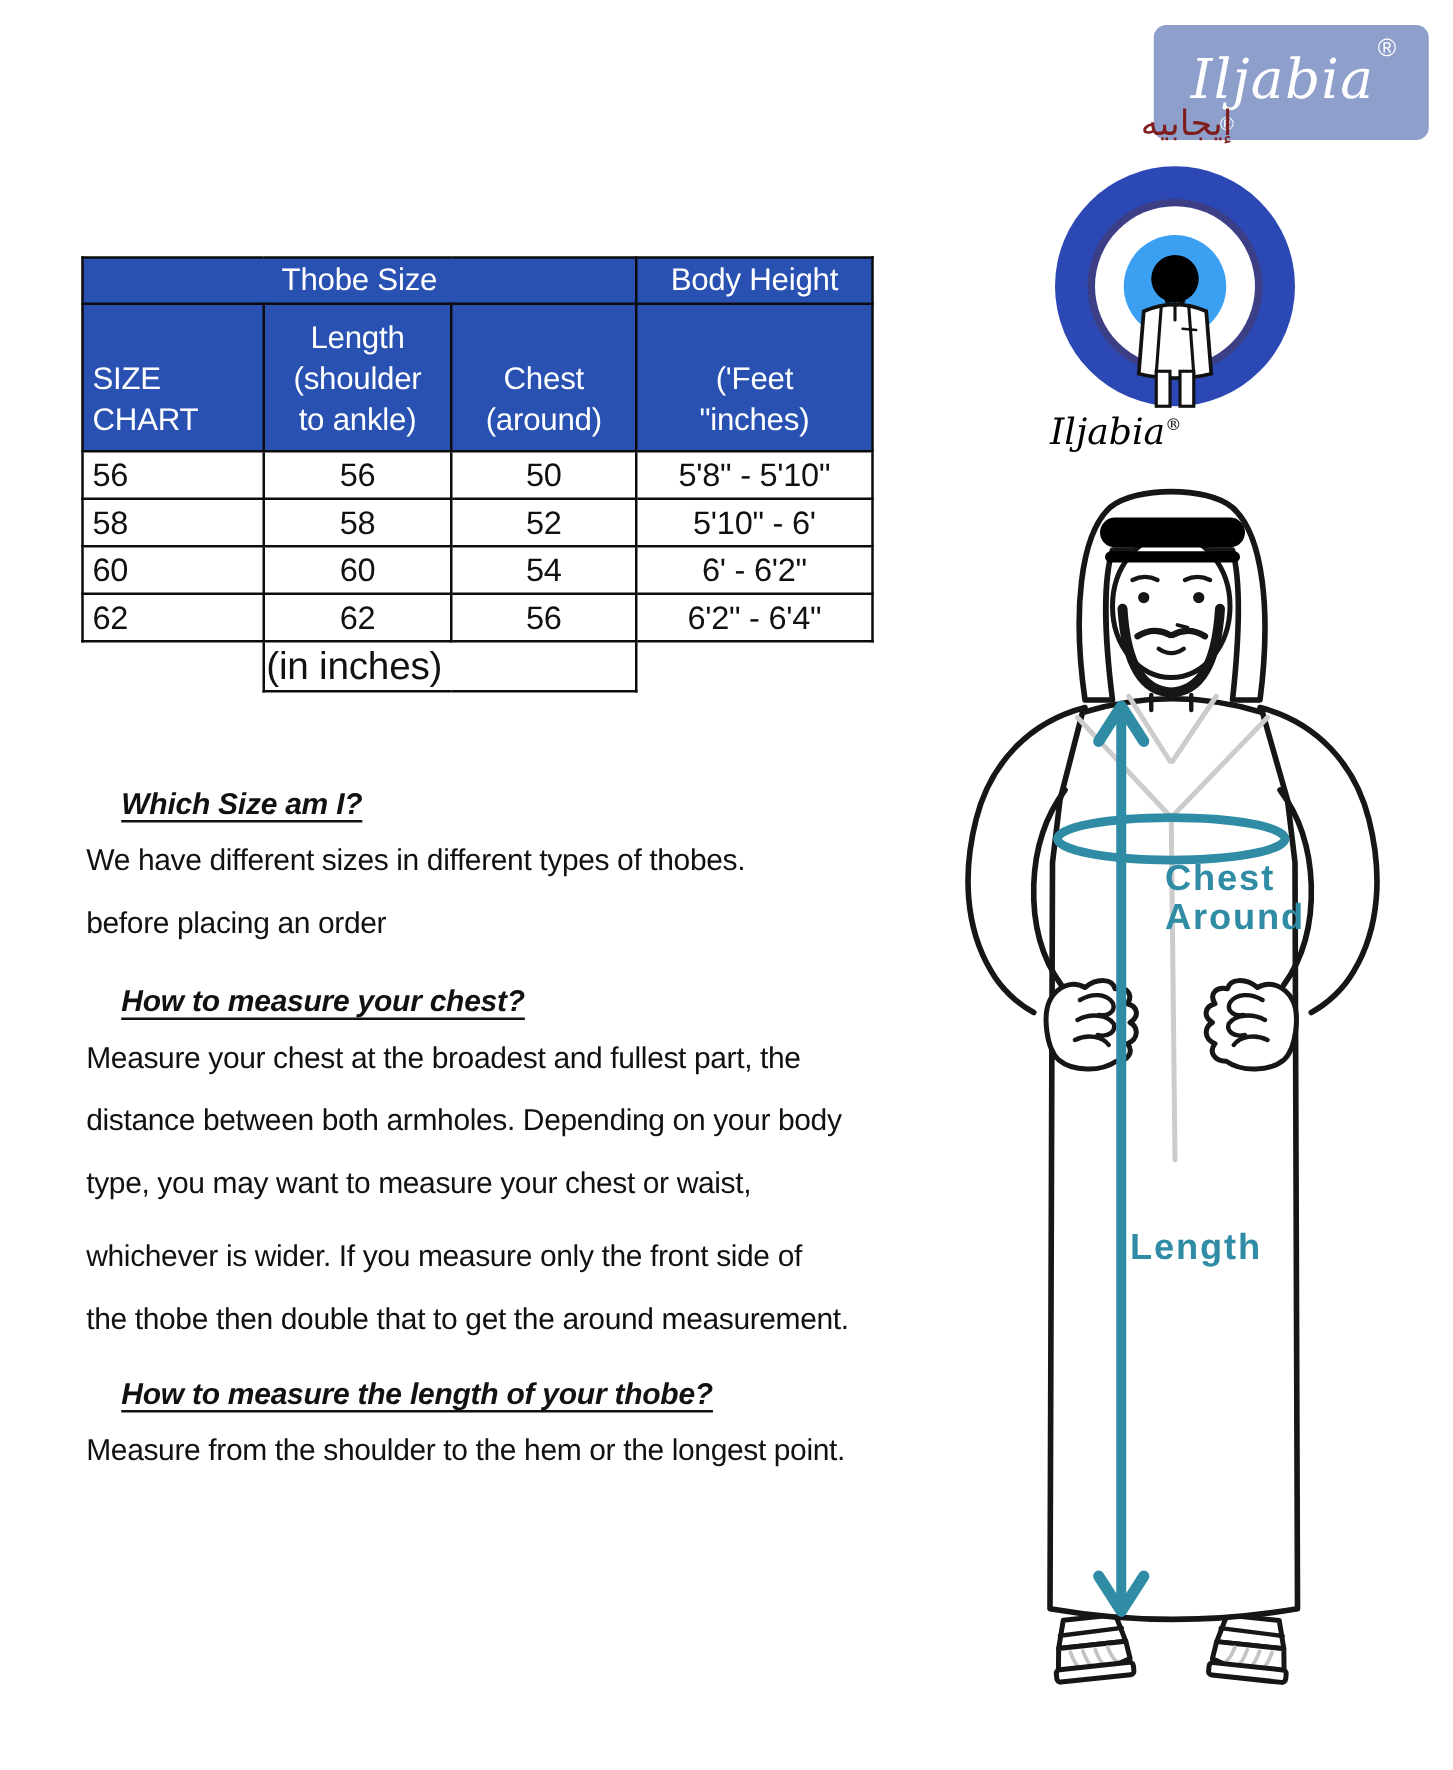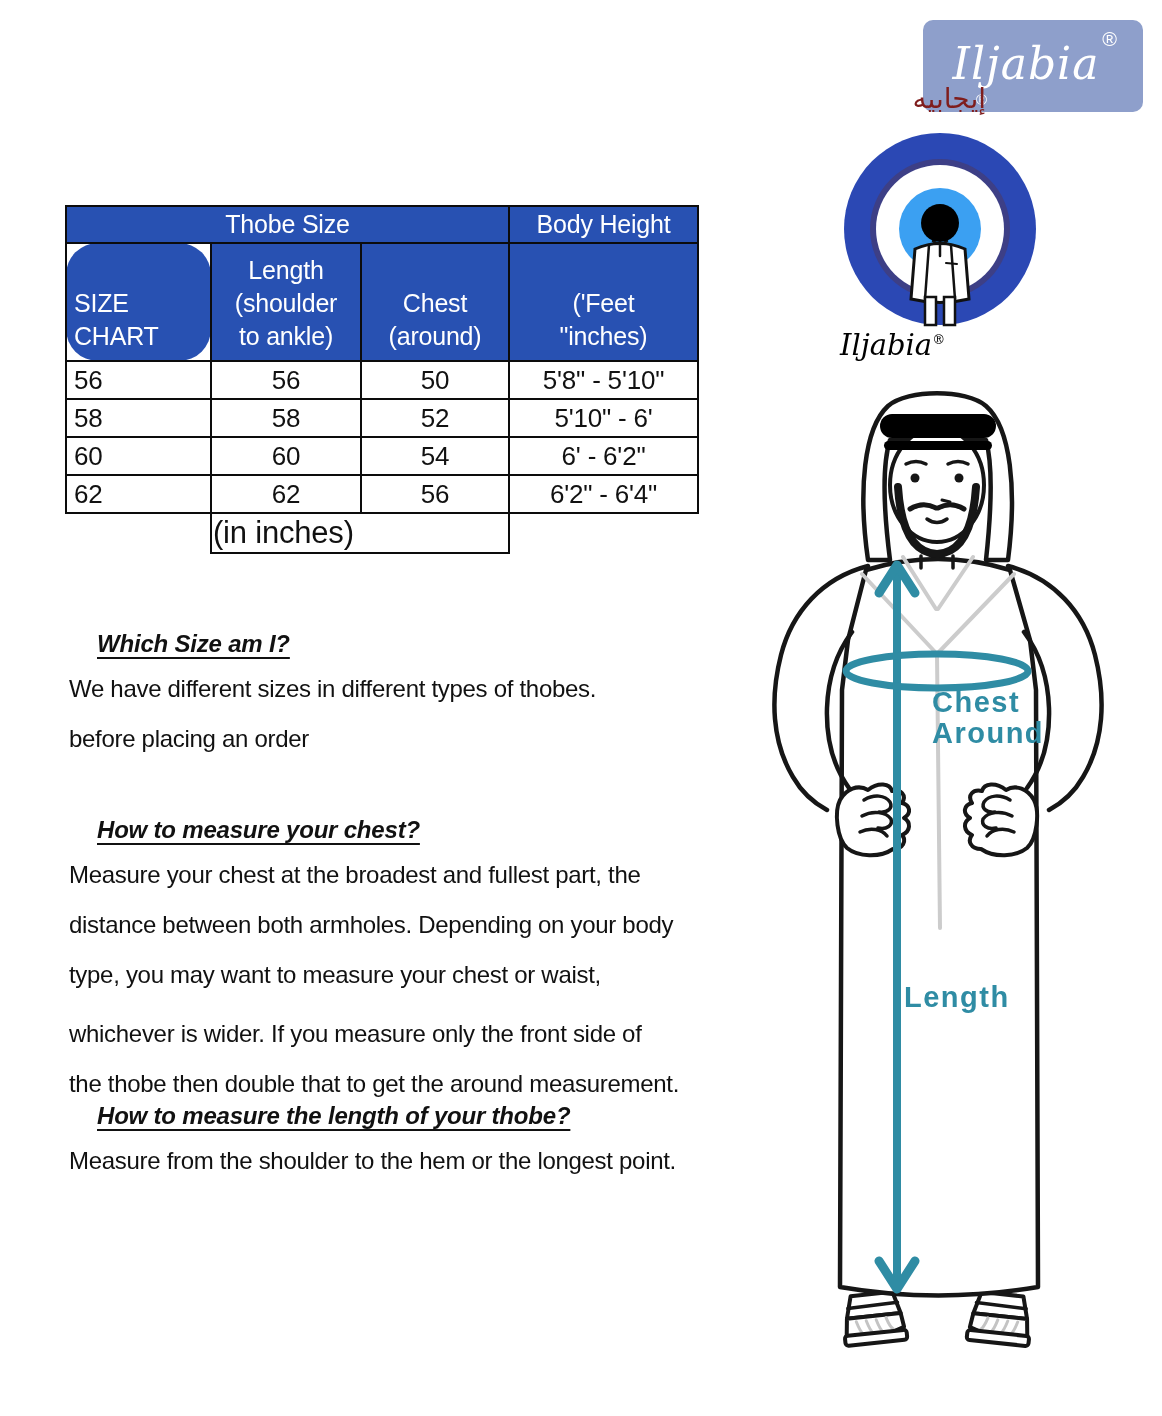--- a/index.html
+++ b/index.html
@@ -6,21 +6,21 @@
   #page{
     position:relative;width:1162px;height:1416px;background:#ffffff;
     font-family:"Liberation Sans",sans-serif;color:#111;overflow:hidden;
   }
   
   #size-table{position:absolute;left:65px;top:205px;border-collapse:collapse;table-layout:fixed;}
   #size-table td{border:2px solid #0c0c0c;font-size:26px;letter-spacing:-0.2px;}
   #size-table td.hdr{background:#2851b2;color:#ffffff;font-size:25px;line-height:33px;white-space:pre-line;}
   #size-table td.group{text-align:center;vertical-align:middle;}
   #size-table td.colhead{text-align:center;vertical-align:bottom;padding-bottom:7px;}
-  #size-table td.colhead.left{text-align:left;padding-left:7px;border-radius:32px;}
+  #size-table td.colhead.left{text-align:left;padding-left:7px;}
   #size-table td.data{text-align:center;vertical-align:middle;border-radius:15px;}
   #size-table td.data.left{text-align:left;padding-left:7px;}
   #size-table td.ghost{border:none;background:transparent;}
   #size-table td.footnote{text-align:left;vertical-align:middle;font-size:31px;}
   .rh1{height:32px}.rh2{height:118px}.rhd{height:38px}.rhf{height:37px}
   
   .section{position:absolute;left:69px;width:700px;}
   .section .heading{
     font-size:24px;font-weight:bold;font-style:italic;letter-spacing:-0.2px;
     text-decoration:underline;text-decoration-thickness:2px;text-underline-offset:5px;
@@ -114,21 +114,21 @@
     </tr>
   </tbody>
     </table>
 
   <div class="section" style="top:630px">
     <div class="heading">Which Size am I?</div>
     <div class="line">We have different sizes in different types of thobes.</div>
     <div class="line">before placing an order</div>
   </div>
 
-  <div class="section" style="top:816px">
+  <div class="section" style="top:788px">
     <div class="heading">How to measure your chest?</div>
     <div class="line">Measure your chest at the broadest and fullest part, the</div>
     <div class="line">distance between both armholes. Depending on your body</div>
     <div class="line">type, you may want to measure your chest or waist,</div>
     <div class="pgap"></div>
     <div class="line">whichever is wider. If you measure only the front side of</div>
     <div class="line">the thobe then double that to get the around measurement.</div>
   </div>
 
   <div class="section" style="top:1102px">

